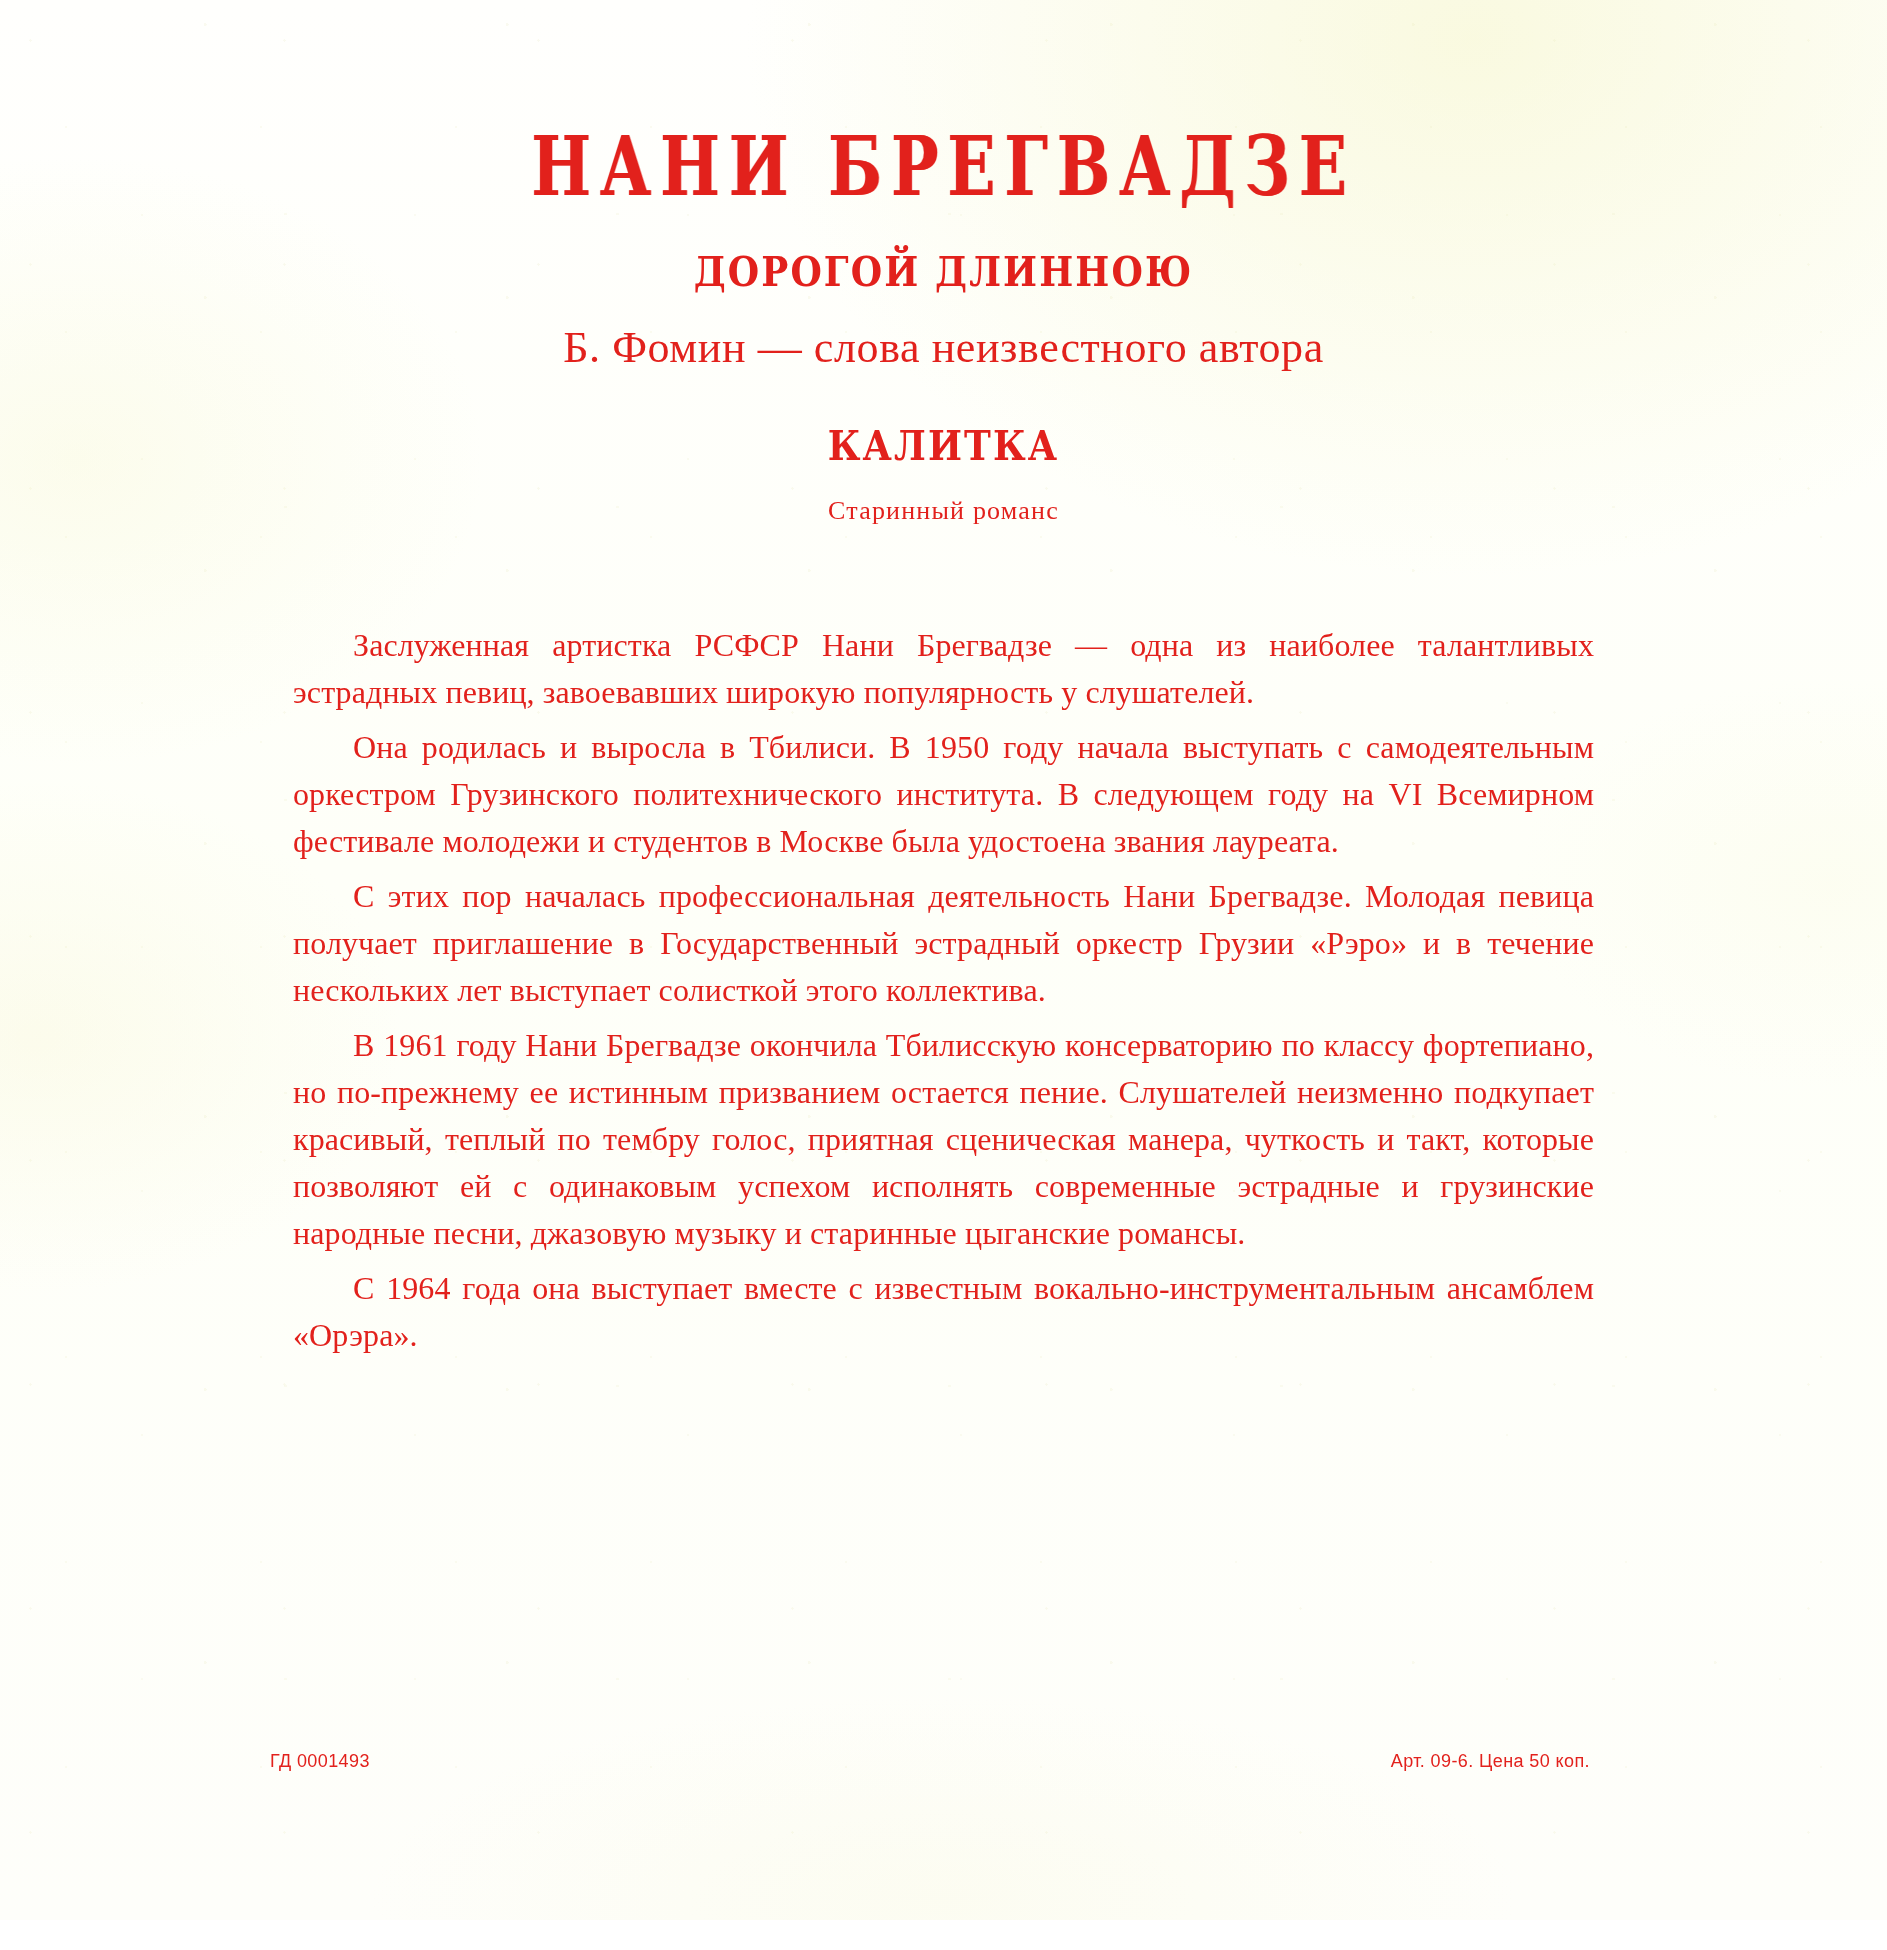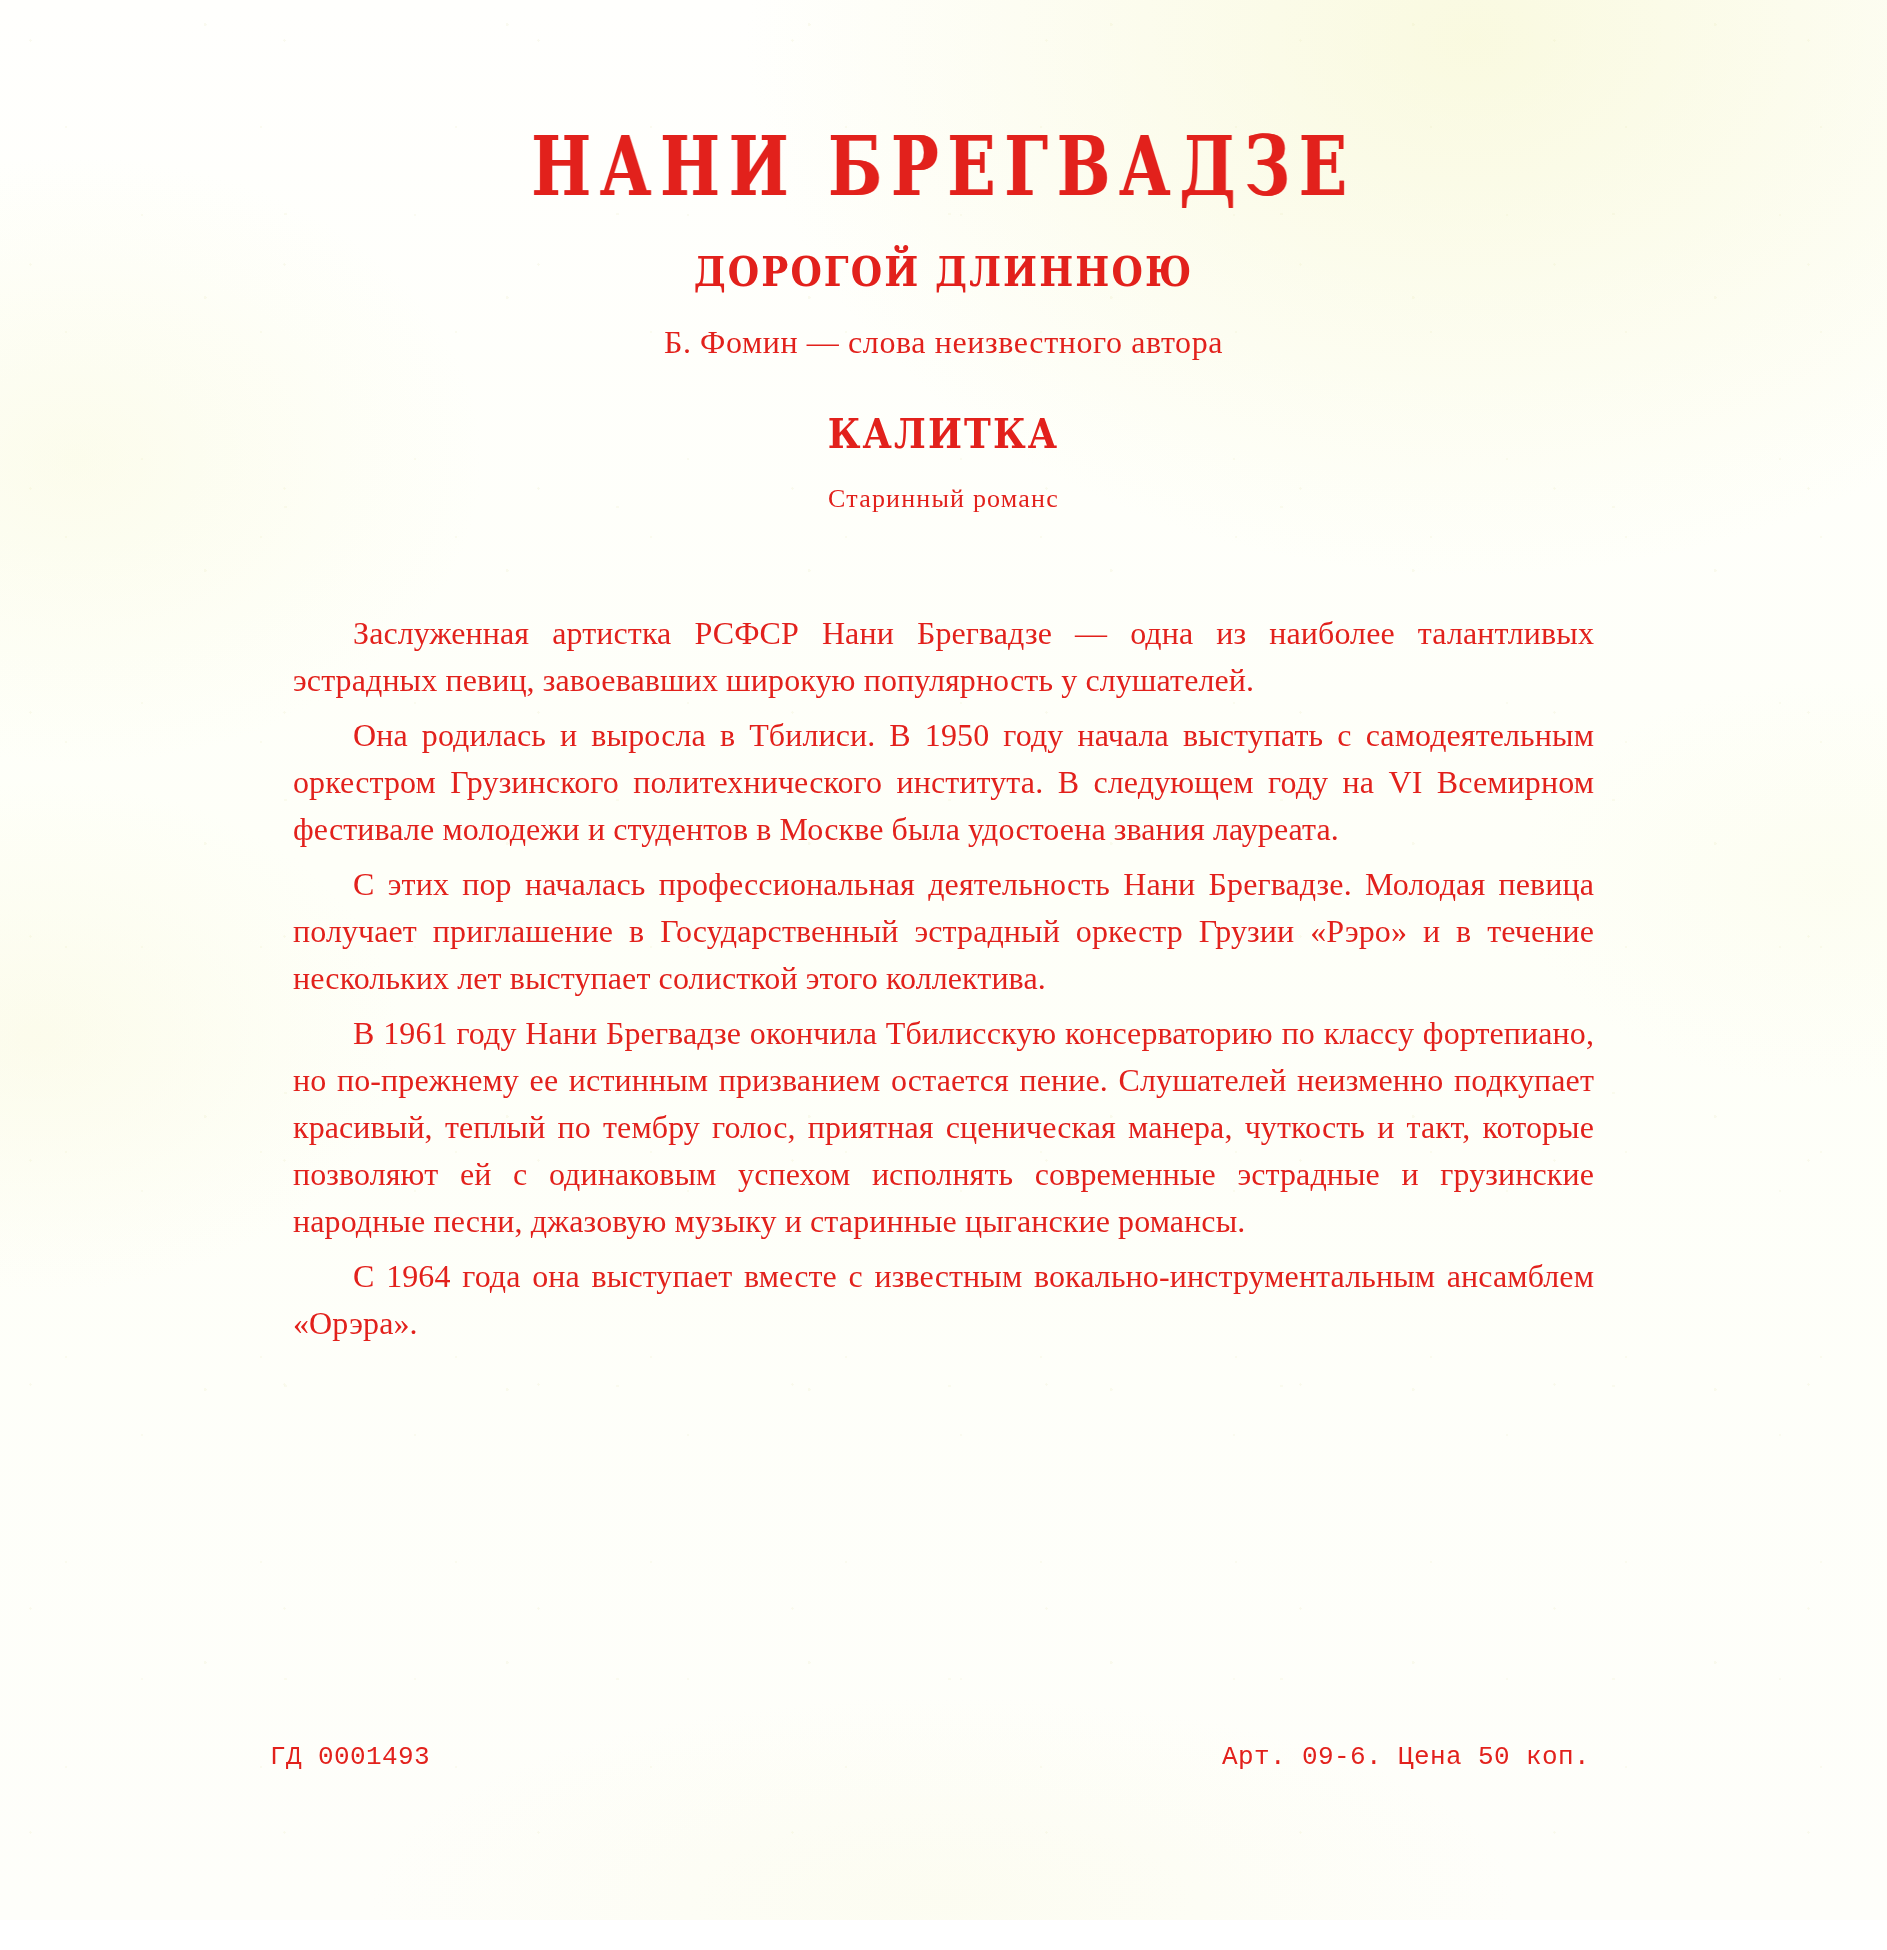--- a/index.html
+++ b/index.html
@@ -74,21 +74,21 @@
     line-height: 1;
     margin: 0;
     color: #e2211c;
     transform: scaleY(1.12);
     transform-origin: center top;
   }
 
   .song-credit {
     font-family: "Liberation Serif", "DejaVu Serif", serif;
     font-weight: 400;
-    font-size: 32px;
+    font-size: 44px;
     letter-spacing: 0.6px;
     line-height: 1;
     margin: 0;
     color: #e2211c;
   }
 
   .song-subtitle {
     font-family: "Liberation Serif", "DejaVu Serif", serif;
     font-weight: 400;
     font-size: 26px;
@@ -127,22 +127,22 @@
   
   .colophon {
     position: absolute;
     left: 270px;
     right: 297px;
     bottom: 148px;
     z-index: 2;
     display: flex;
     justify-content: space-between;
     align-items: baseline;
-    font-family: Liberation Mono, monospace;
-    font-size: 26px;
+    font-family: Liberation Sans, sans-serif;
+    font-size: 18px;
     letter-spacing: 0.4px;
     color: #e2211c;
   }
   .catalog-no { white-space: nowrap; }
   .price-line { white-space: nowrap; }
 </style>
 </head>
 <body>
 
 <div class="sleeve">

